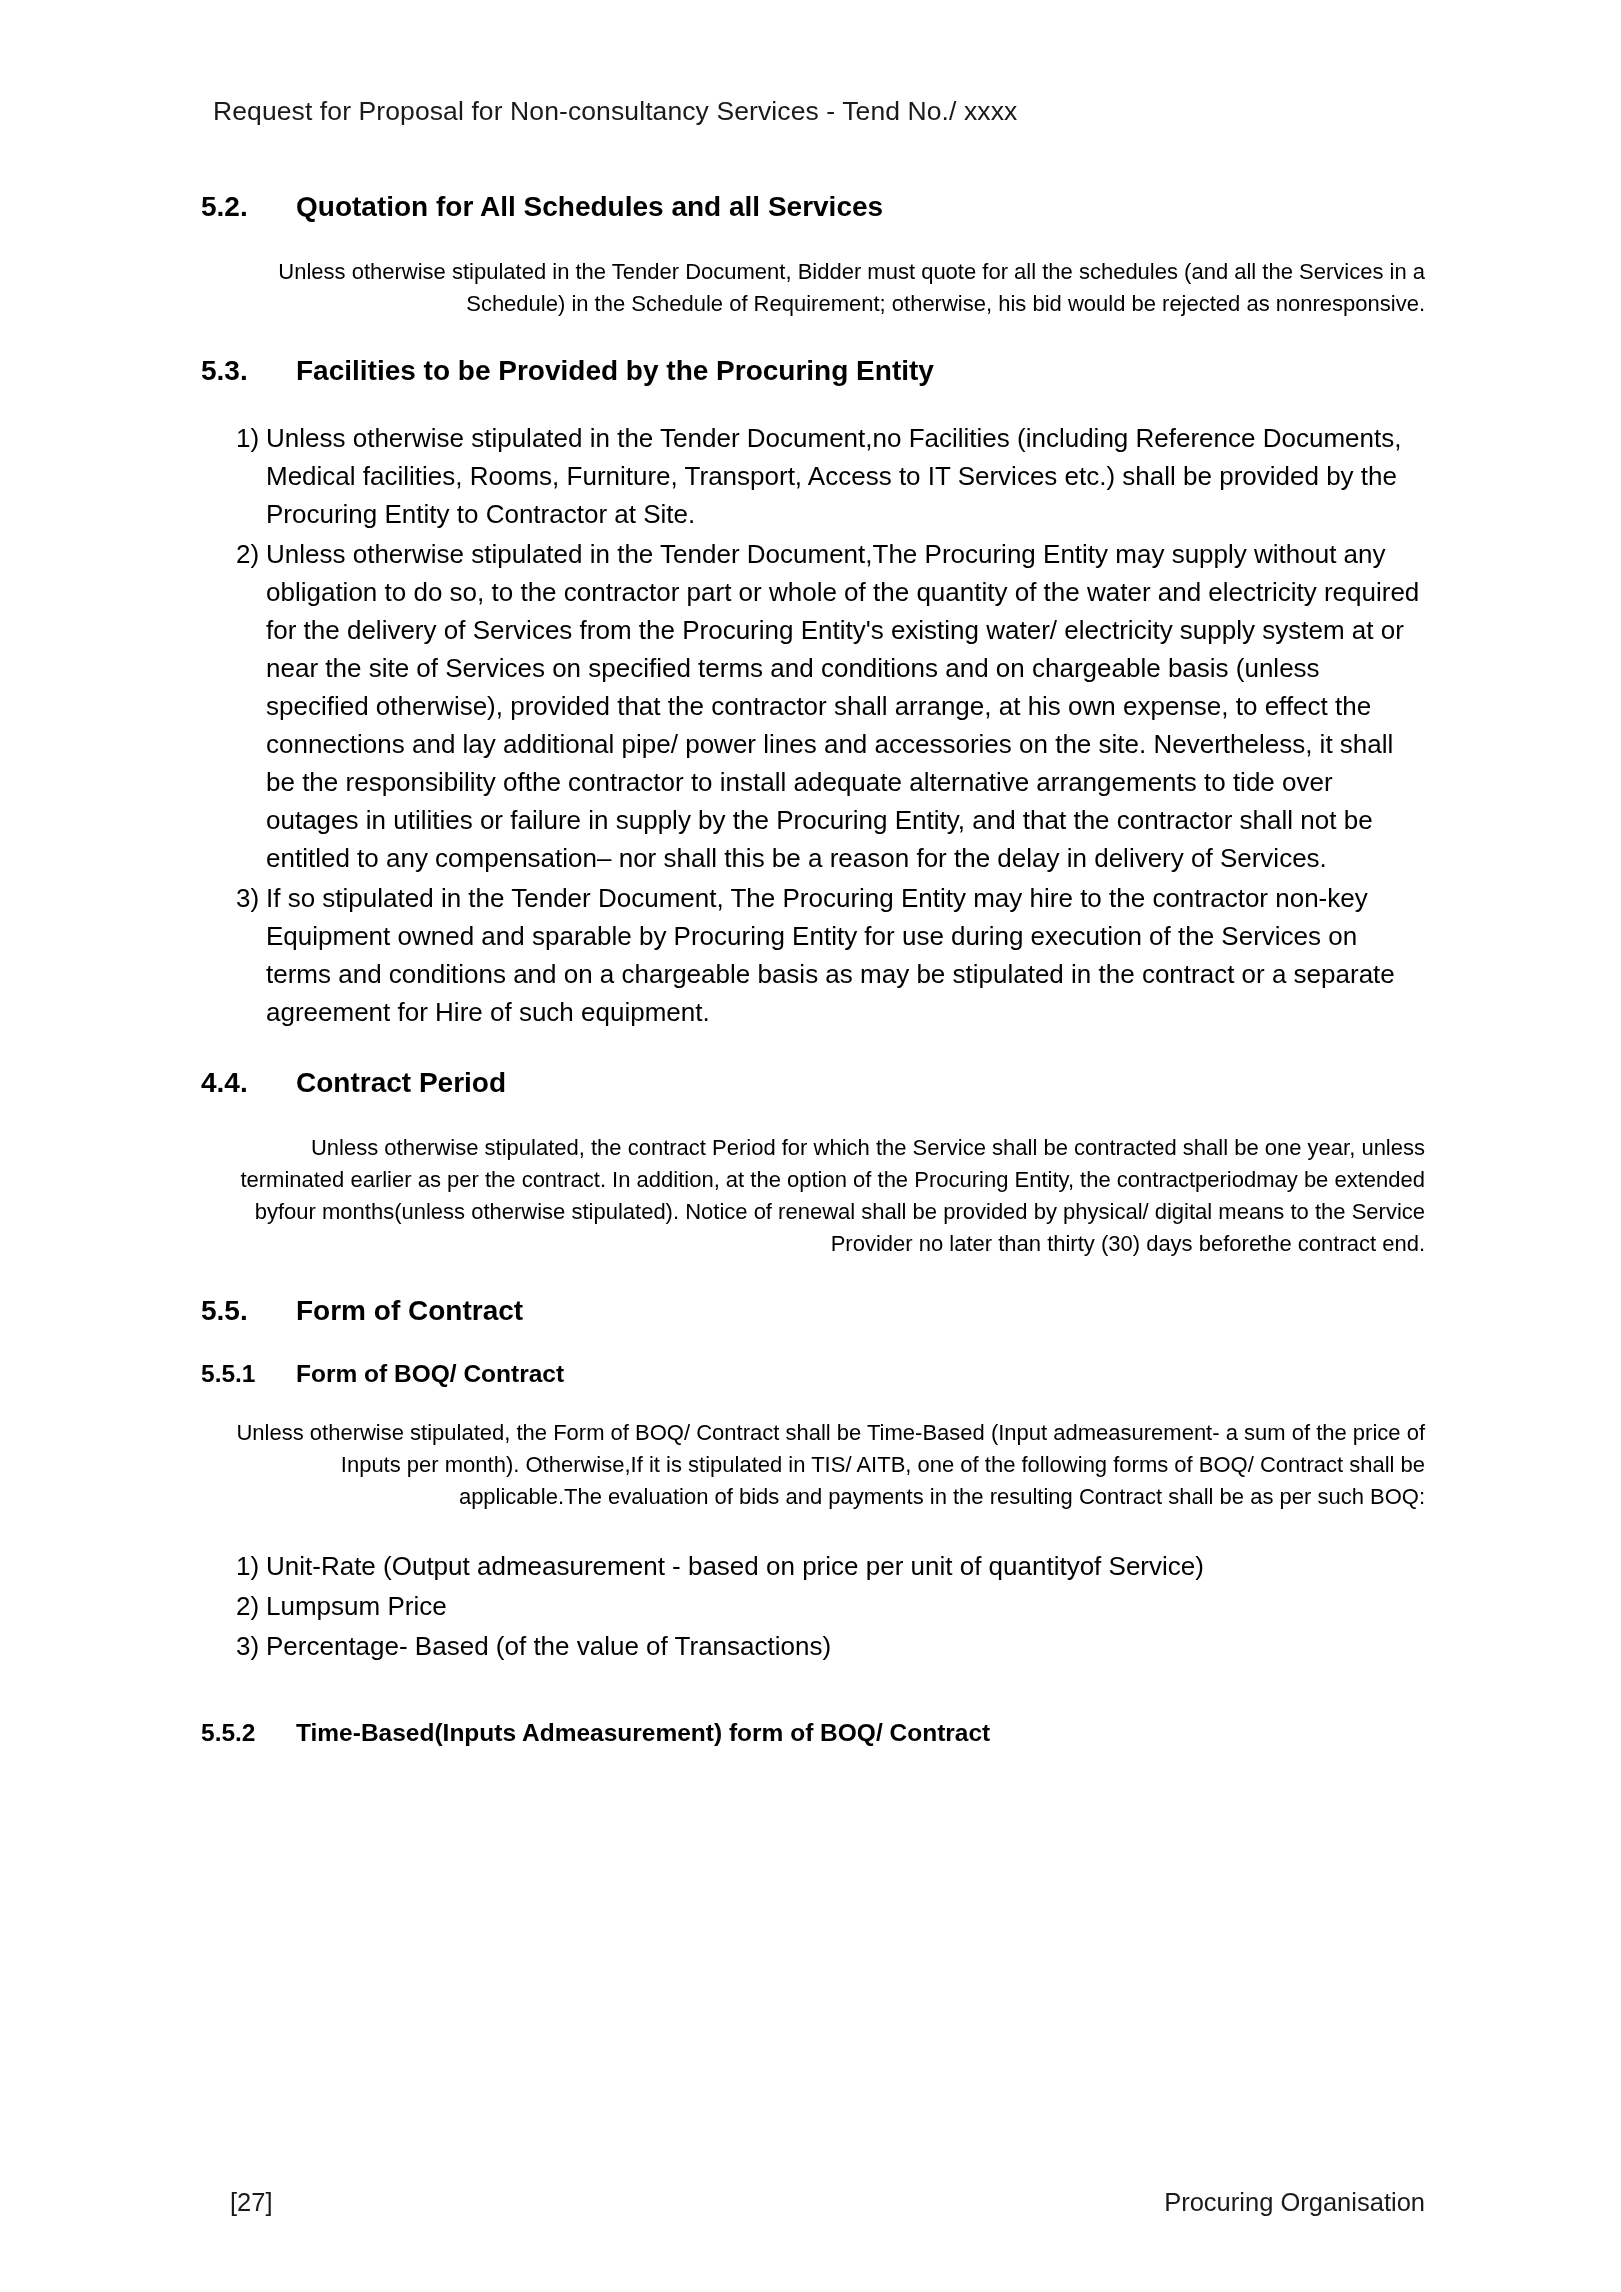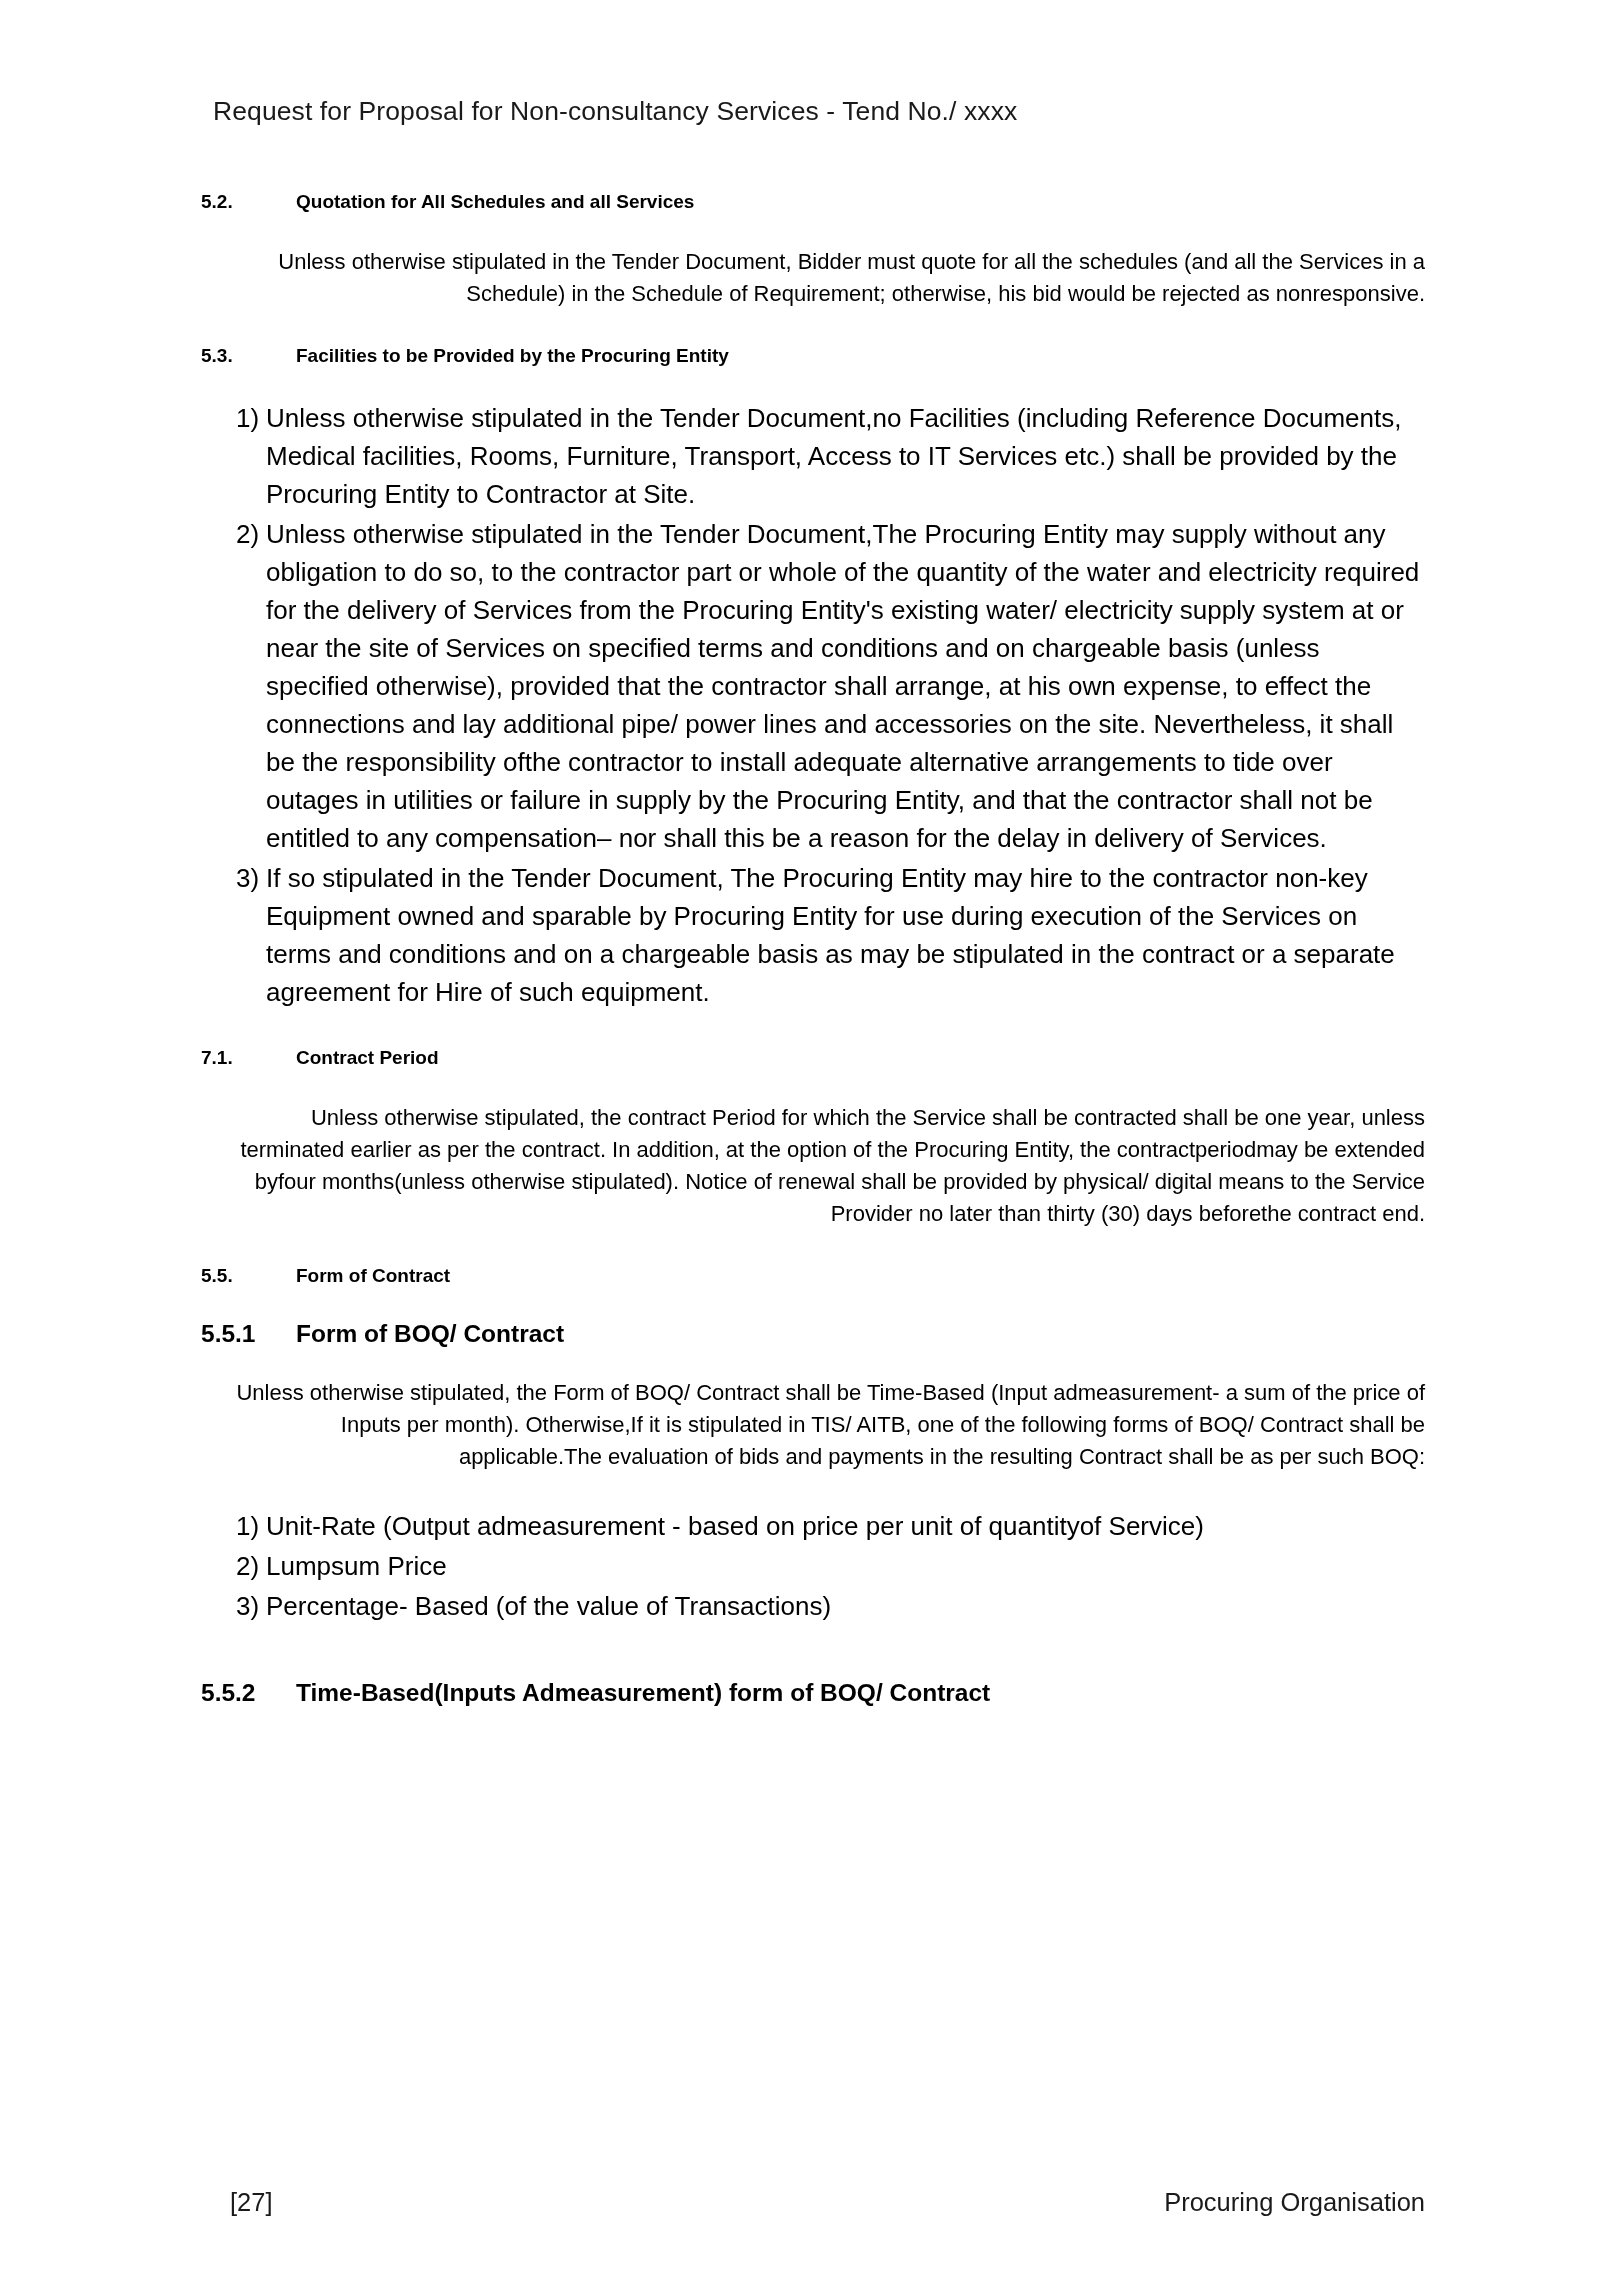--- a/index.html
+++ b/index.html
@@ -23,21 +23,21 @@
     padding: 93px 196px 0 201px;
   }
   .header-line {
     font-size: 26.5px;
     line-height: 1.4;
     color: #1a1a1a;
     margin: 0 0 61px 12px;
     letter-spacing: 0.1px;
   }
   h2.section {
-    font-size: 19px;
+    font-size: 28px;
     font-weight: bold;
     margin: 0 0 33px 0;
     display: flex;
   }
   h2.section .num {
     width: 95px;
     flex: 0 0 95px;
   }
   h3.subsection {
     font-size: 24.5px;
@@ -118,21 +118,21 @@
       <span class="marker">2)</span>
       <span class="text">Unless otherwise stipulated in the Tender Document,The Procuring Entity may supply without any obligation to do so, to the contractor part or whole of the quantity of the water and electricity required for the delivery of Services from the Procuring Entity's existing water/ electricity supply system at or near the site of Services on specified terms and conditions and on chargeable basis (unless specified otherwise), provided that the contractor shall arrange, at his own expense, to effect the connections and lay additional pipe/ power lines and accessories on the site. Nevertheless, it shall be the responsibility ofthe contractor to install adequate alternative arrangements to tide over outages in utilities or failure in supply by the Procuring Entity, and that the contractor shall not be entitled to any compensation– nor shall this be a reason for the delay in delivery of Services.</span>
     </li>
     <li>
       <span class="marker">3)</span>
       <span class="text">If so stipulated in the Tender Document, The Procuring Entity may hire to the contractor non-key Equipment owned and sparable by Procuring Entity for use during execution of the Services on terms and conditions and on a chargeable basis as may be stipulated in the contract or a separate agreement for Hire of such equipment.</span>
     </li>
   </ol>
 
   <h2 class="section">
-    <span class="num">7.1.</span>
+    <span class="num">4.4.</span>
     <span class="title">Contract Period</span>
   </h2>
 
   <p class="body">Unless otherwise stipulated, the contract Period for which the Service shall be contracted shall be one year, unless terminated earlier as per the contract. In addition, at the option of the Procuring Entity, the contractperiodmay be extended byfour months(unless otherwise stipulated). Notice of renewal shall be provided by physical/ digital means to the Service Provider no later than thirty (30) days beforethe contract end.</p>
 
   <h2 class="section">
     <span class="num">5.5.</span>
     <span class="title">Form of Contract</span>
   </h2>
 

